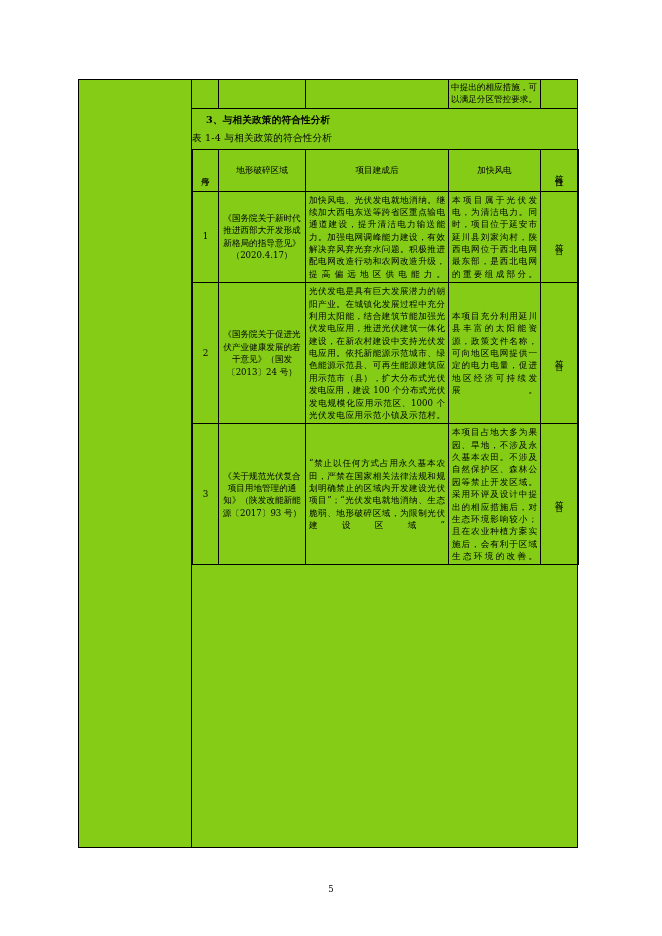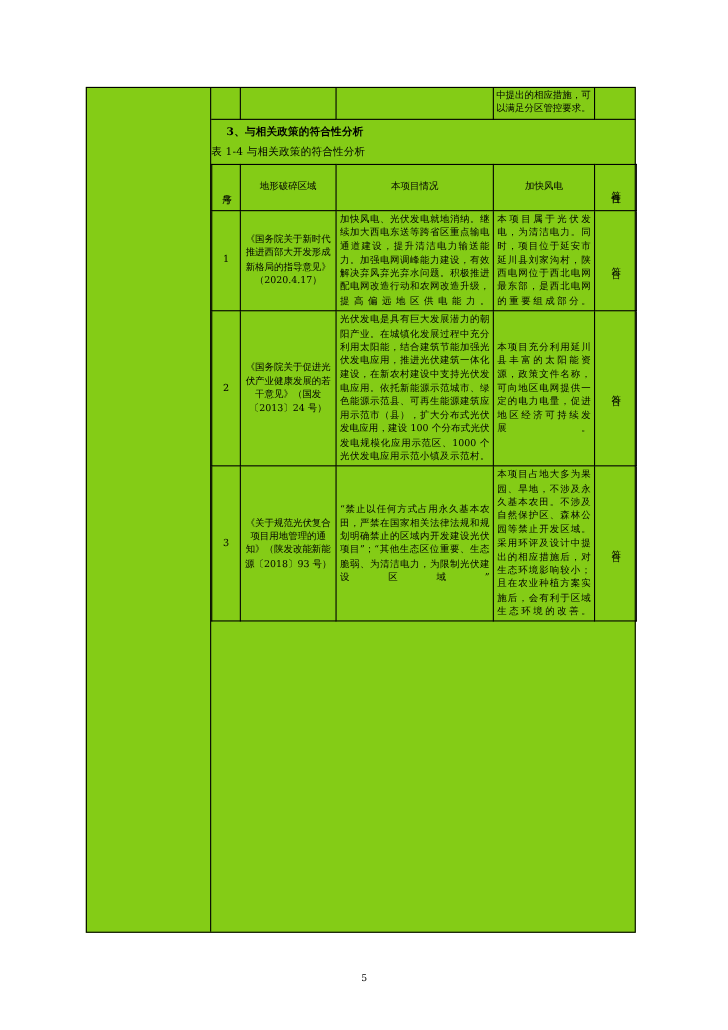--- a/index.html
+++ b/index.html
@@ -202,21 +202,21 @@
         <col class="col-req">
         <col class="col-proj">
         <col class="col-ok">
       </colgroup>
       <thead>
         <tr>
           <th>
             <span class="vert-head">序号</span>
           </th>
           <th>地形破碎区域</th>
-          <th>本项目情况</th>
+          <th>项目建成后</th>
           <th>加快风电</th>
           <th>
             <span class="vert-head">符合性</span>
           </th>
         </tr>
       </thead>
       <tbody>
         <tr>
           <td class="cell-no">1</td>
           <td class="cell-name">《国务院关于新时代推进西部大开发形成新格局的指导意见》（2020.4.17）</td>
@@ -230,22 +230,22 @@
           <td class="cell-no">2</td>
           <td class="cell-name">《国务院关于促进光伏产业健康发展的若干意见》（国发〔2013〕24 号）</td>
           <td class="cell-req">光伏发电是具有巨大发展潜力的朝阳产业。在城镇化发展过程中充分利用太阳能，结合建筑节能加强光伏发电应用，推进光伏建筑一体化建设，在新农村建设中支持光伏发电应用。依托新能源示范城市、绿色能源示范县、可再生能源建筑应用示范市（县），扩大分布式光伏发电应用，建设 100 个分布式光伏发电规模化应用示范区、1000 个光伏发电应用示范小镇及示范村。</td>
           <td class="cell-proj">本项目充分利用延川县丰富的太阳能资源，政策文件名称，可向地区电网提供一定的电力电量，促进地区经济可持续发展。</td>
           <td class="cell-ok">
             <span>符合</span>
           </td>
         </tr>
         <tr>
           <td class="cell-no">3</td>
-          <td class="cell-name">《关于规范光伏复合项目用地管理的通知》（陕发改能新能源〔2018〕93 号）</td>
-          <td class="cell-req">“禁止以任何方式占用永久基本农田，严禁在国家相关法律法规和规划明确禁止的区域内开发建设光伏项目”；“其他生态区位重要、生态脆弱、为清洁电力，为限制光伏建设区域”</td>
+          <td class="cell-name">《关于规范光伏复合项目用地管理的通知》（陕发改能新能源〔2017〕93 号）</td>
+          <td class="cell-req">“禁止以任何方式占用永久基本农田，严禁在国家相关法律法规和规划明确禁止的区域内开发建设光伏项目”；“光伏发电就地消纳、生态脆弱、地形破碎区域，为限制光伏建设区域”</td>
           <td class="cell-proj">本项目占地大多为果园、旱地，不涉及永久基本农田。不涉及自然保护区、森林公园等禁止开发区域。采用环评及设计中提出的相应措施后，对生态环境影响较小；且在农业种植方案实施后，会有利于区域生态环境的改善。</td>
           <td class="cell-ok">
             <span>符合</span>
           </td>
         </tr>
       </tbody>
     </table>
 
   </div>
 </div>

